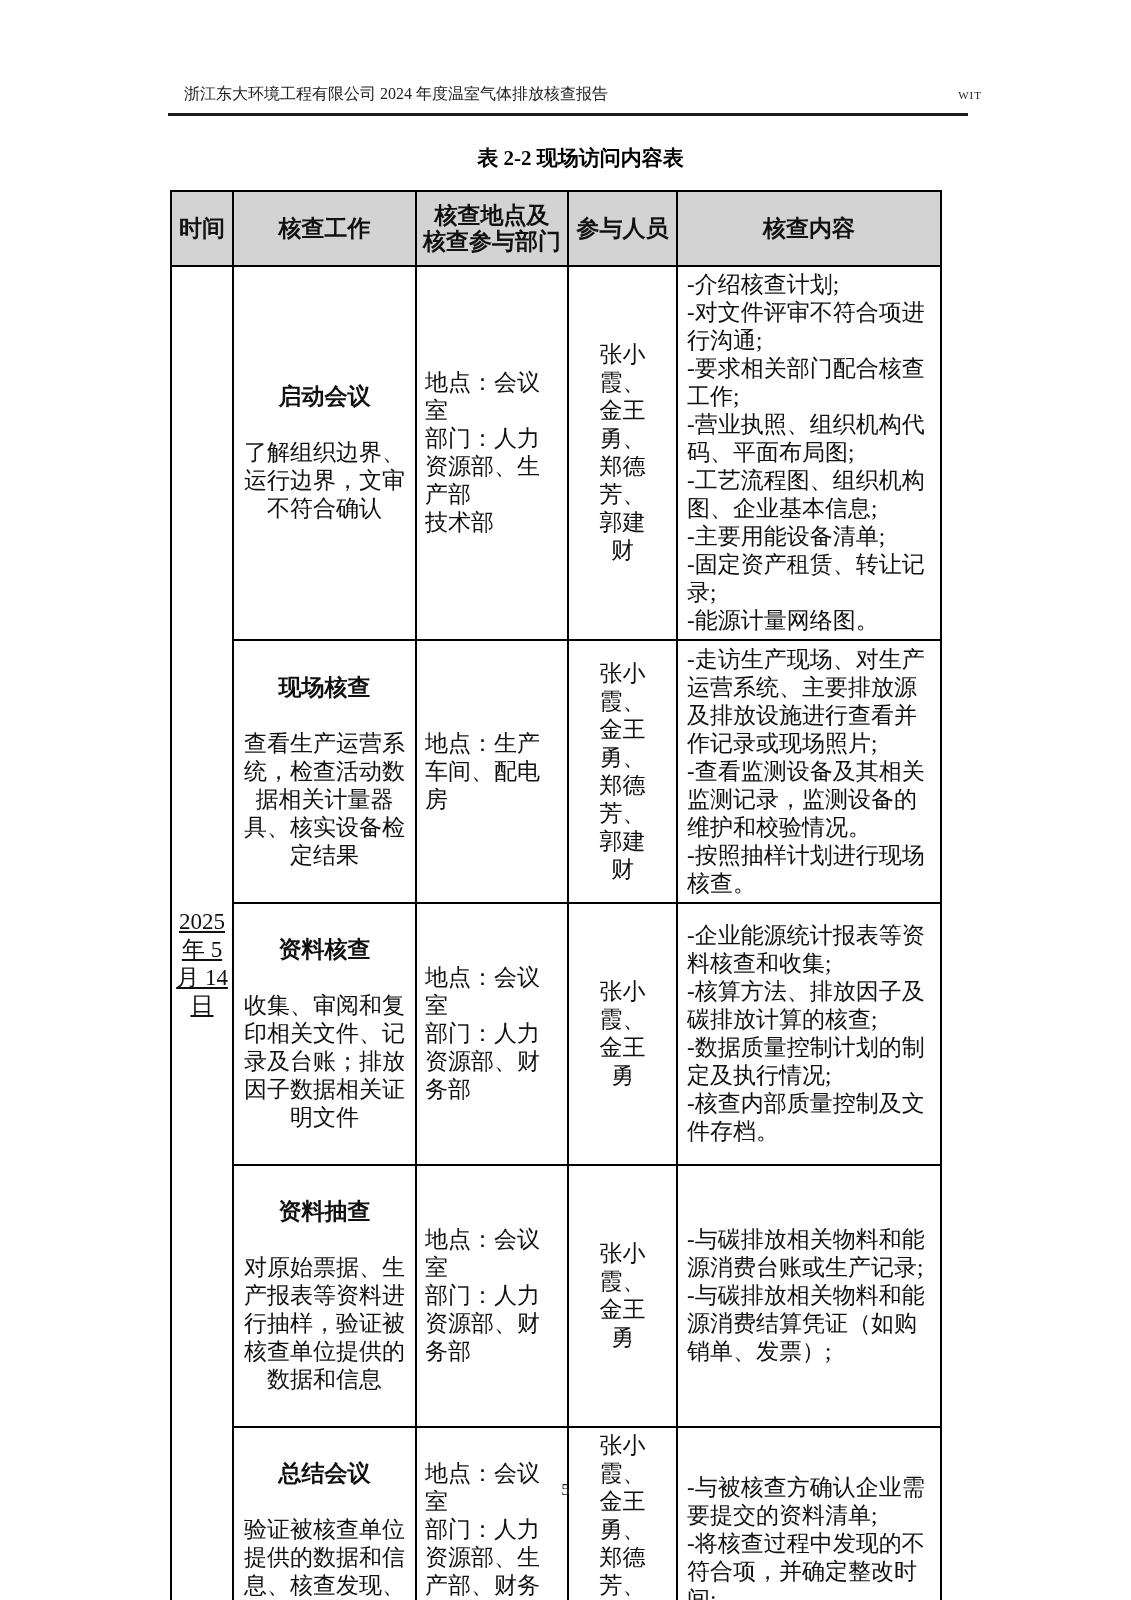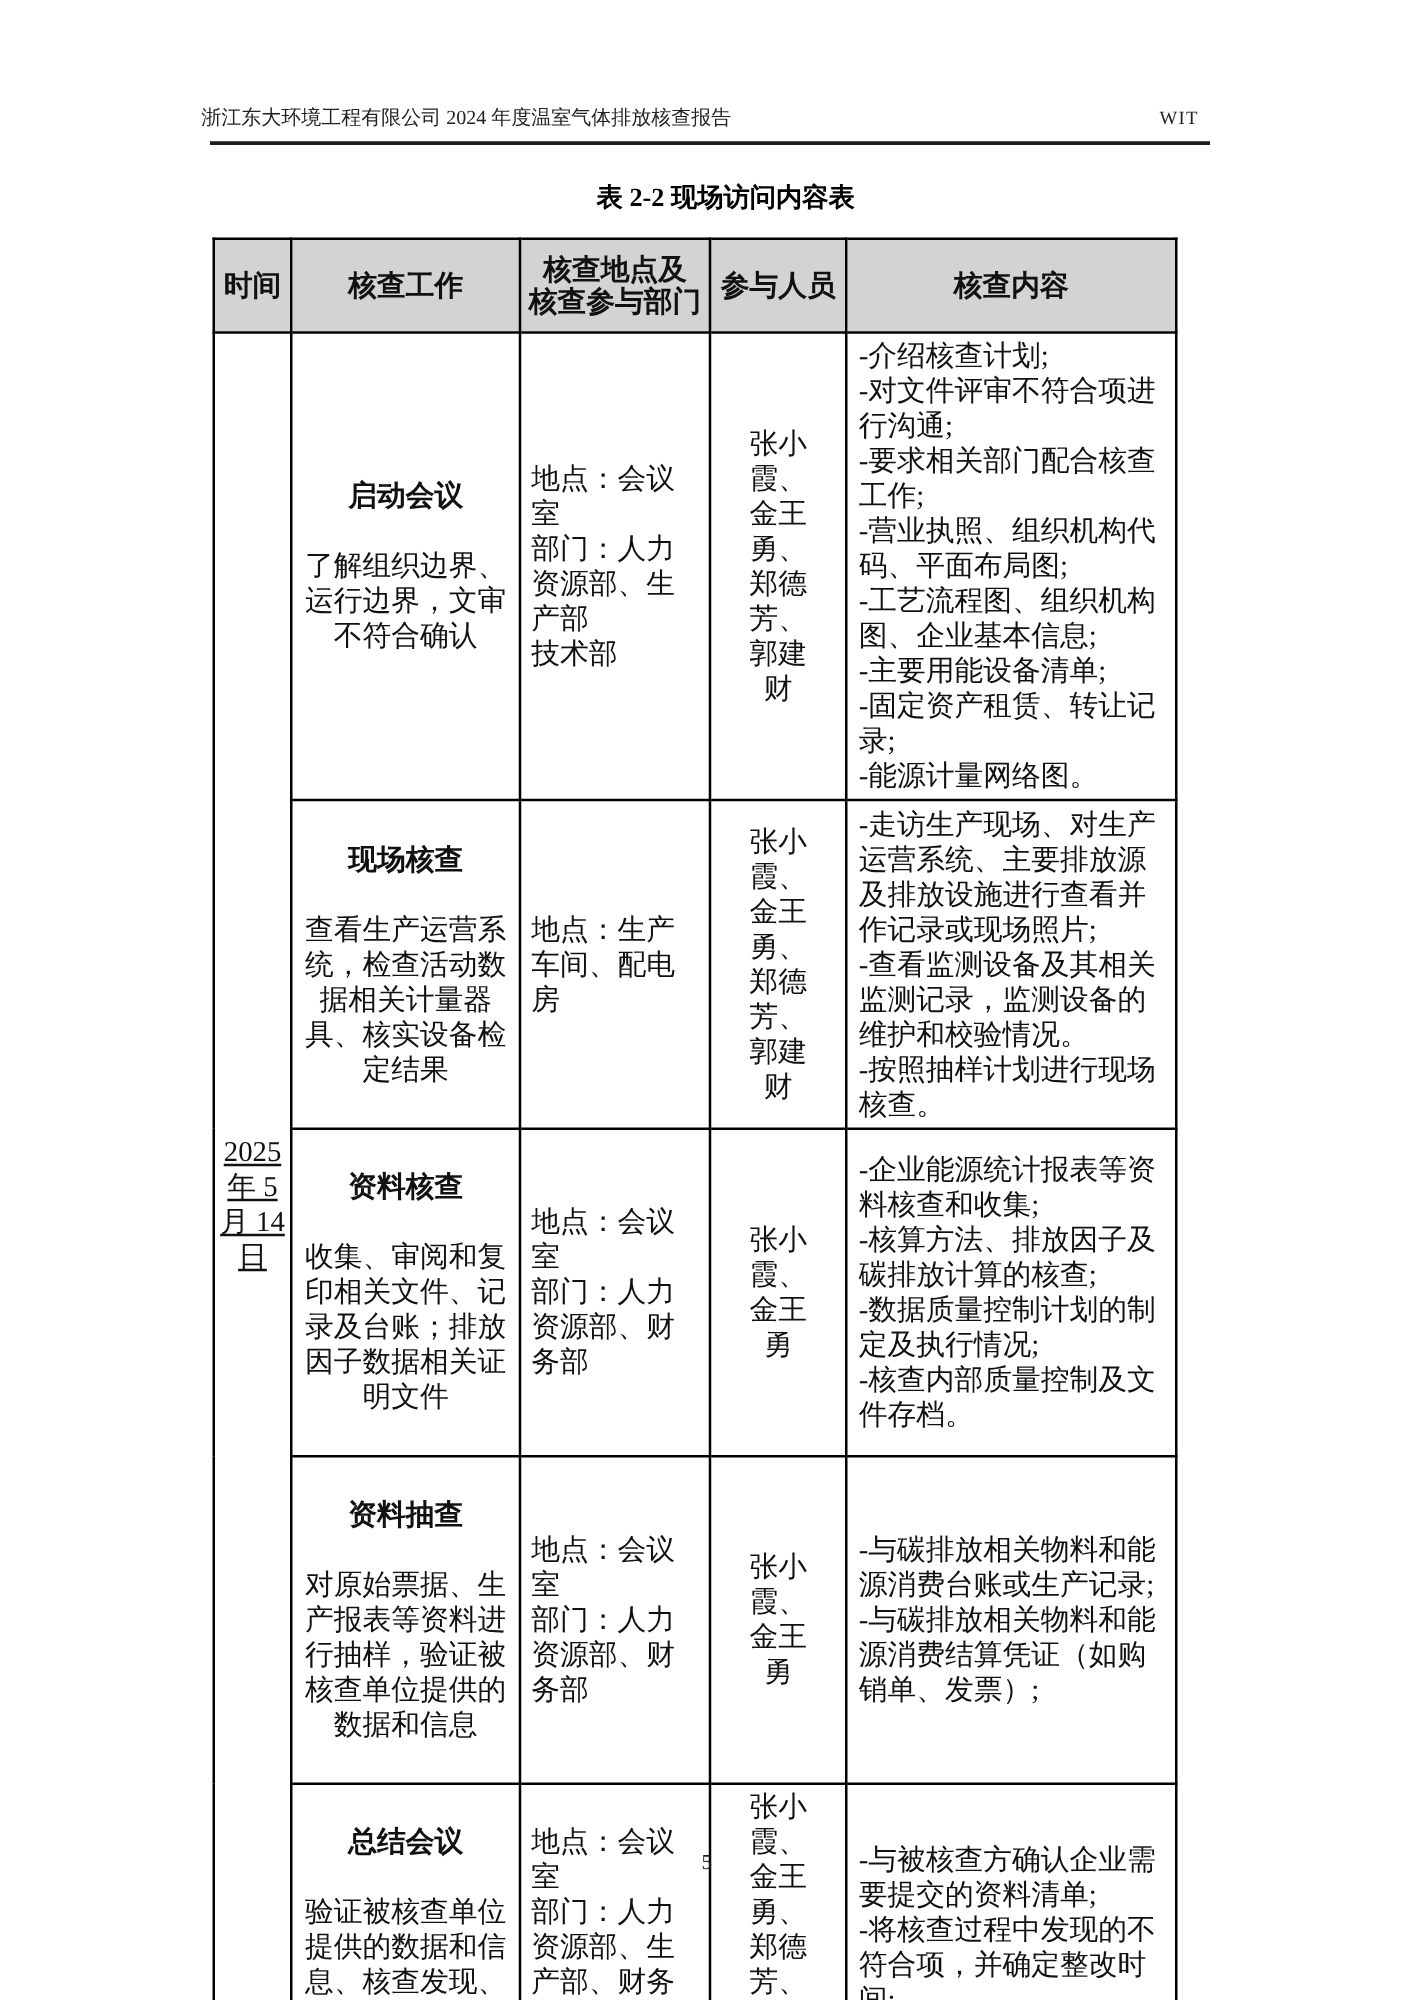--- a/index.html
+++ b/index.html
@@ -10,29 +10,29 @@
     height: 1600px;
     margin: 0 auto;
     background: #ffffff;
     font-family: "Liberation Serif", "DejaVu Serif", serif;
     color: #111;
     overflow: hidden;
   }
   .doc-header {
     position: absolute;
     top: 84px;
-    left: 161px;
+    left: 184px;
     width: 798px;
     display: flex;
     justify-content: space-between;
     align-items: baseline;
     font-size: 16px;
     color: #222;
   }
-  .doc-header .logo { letter-spacing: 1px; font-size: 15px; }
+  .doc-header .logo { letter-spacing: 1px; font-size: 11px; }
   .header-rule {
     position: absolute;
     top: 113px;
     left: 168px;
     width: 800px;
     height: 3px;
     background: #1c1c1c;
   }
   .table-title {
     position: absolute;

